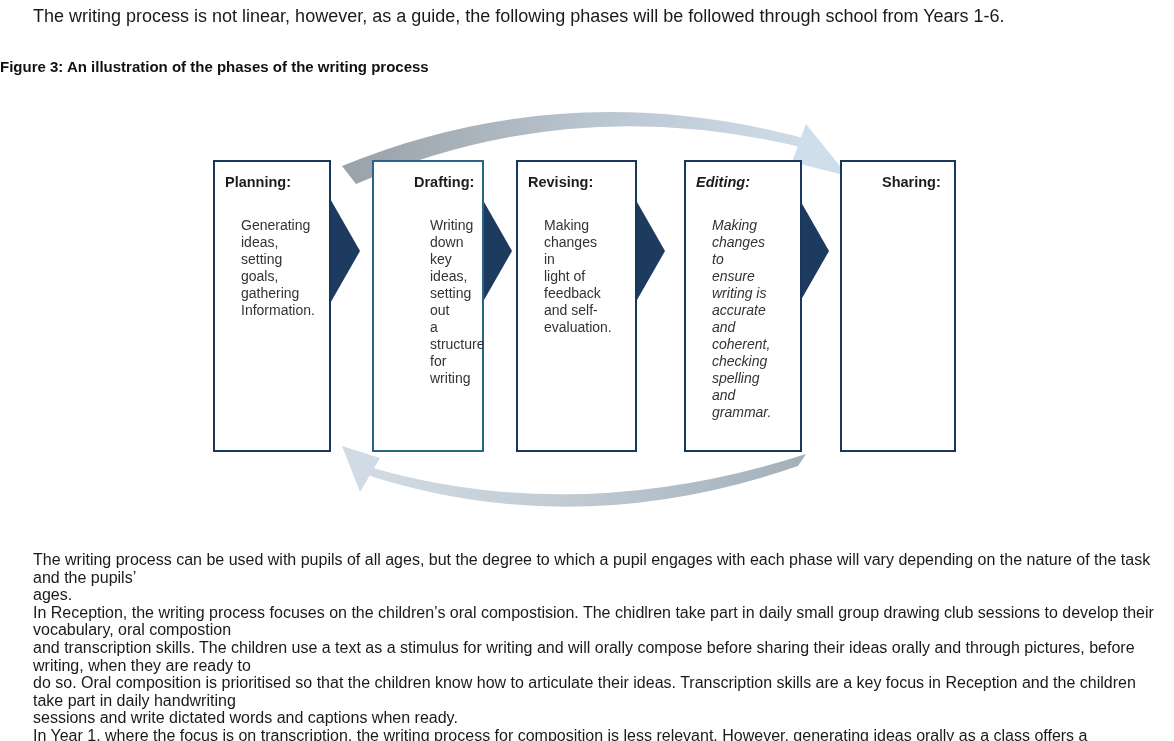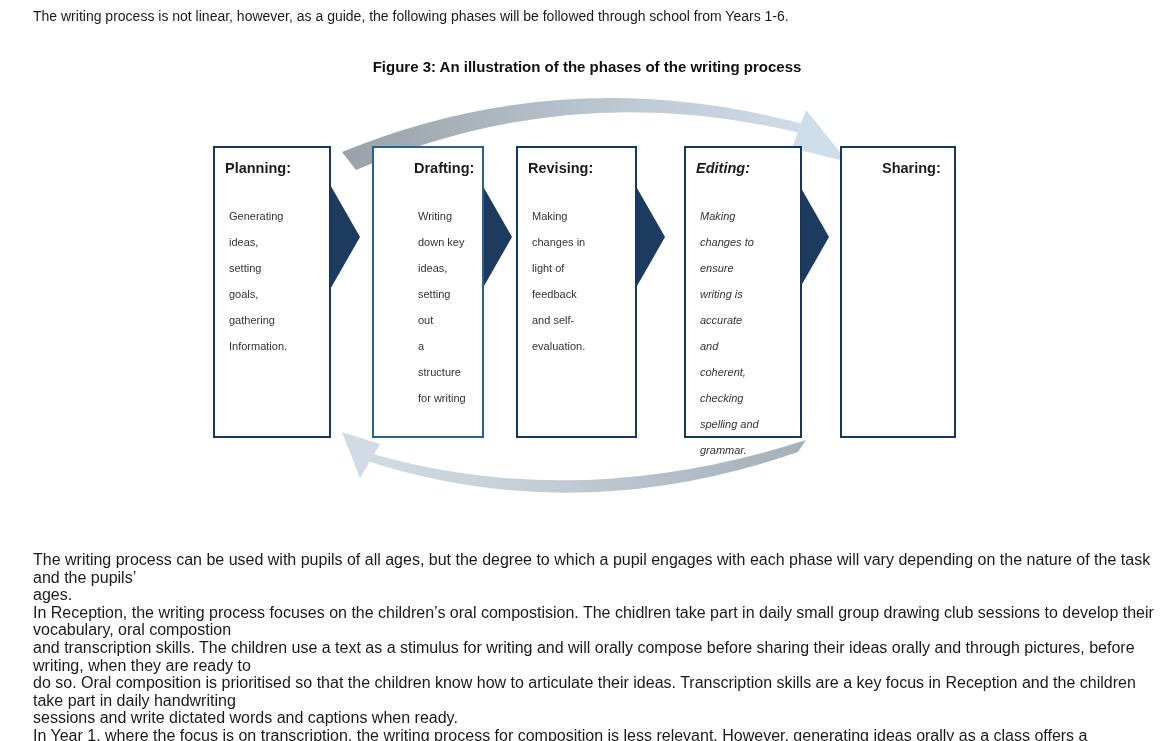--- a/index.html
+++ b/index.html
@@ -13,30 +13,30 @@
   .page{
     position:relative;
     width:1174px;height:741px;
     background:#ffffff;
     font-family:"Liberation Sans", sans-serif;
     color:var(--ink);
     overflow:hidden;
   }
   .intro{
     position:absolute;left:33px;top:8px;width:1110px;
-    font-size:14px;line-height:17.5px;margin:0;
+    font-size:18px;line-height:17.5px;margin:0;
     white-space:pre-line;
   }
   .fig-title{
     position:absolute;left:0;top:58px;width:100%;
-    text-align:center;font-size:15px;font-weight:bold;color:#111;
+    text-align:left;font-size:15px;font-weight:bold;color:#111;
     margin:0;
   }
   .diagram{
-    position:absolute;left:0;top:85px;width:1116px;height:440px;
+    position:absolute;left:0;top:99px;width:1116px;height:440px;
   }
   .arcs{
     position:absolute;left:0;top:0;width:1174px;height:440px;z-index:0;
   }
   .chev{
     position:absolute;top:96px;width:32px;height:112px;z-index:1;
     background:var(--chevron);
     -webkit-clip-path:polygon(0 0,100% 50%,0 100%);
     clip-path:polygon(0 0,100% 50%,0 100%);
   }
@@ -49,21 +49,21 @@
   .pbox-planning{left:213px;width:118px;}
   .pbox-drafting{left:372px;width:112px;border-color:var(--steel);padding-left:40px;}
   .pbox-revising{left:516px;width:121px;}
   .pbox-editing{left:684px;width:118px;font-style:italic;}
   .pbox-sharing{left:840px;width:116px;padding-left:40px;}
   .pbox-title{
     font-size:14.5px;font-weight:bold;line-height:22px;color:#1c1c1c;
     margin:0 0 24px 0;
   }
   .pbox-body{
-    font-size:11px;line-height:26px;margin:4px;
+    font-size:14px;line-height:17px;margin:16px;
     white-space:pre-line;
   }
   .bottom-text{
     position:absolute;left:33px;top:551px;width:1122px;
     font-size:16px;line-height:17.6px;
   }
   .bottom-text p{margin:0;white-space:pre-line;}
 </style>
 </head>
 <body>

